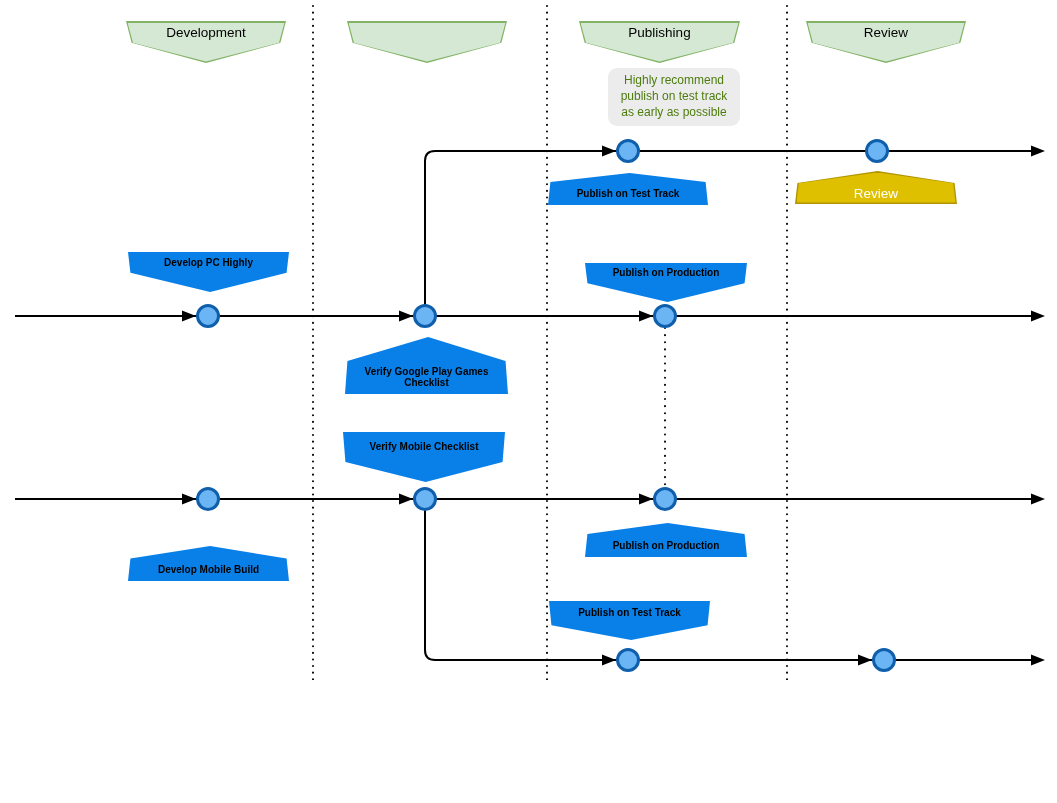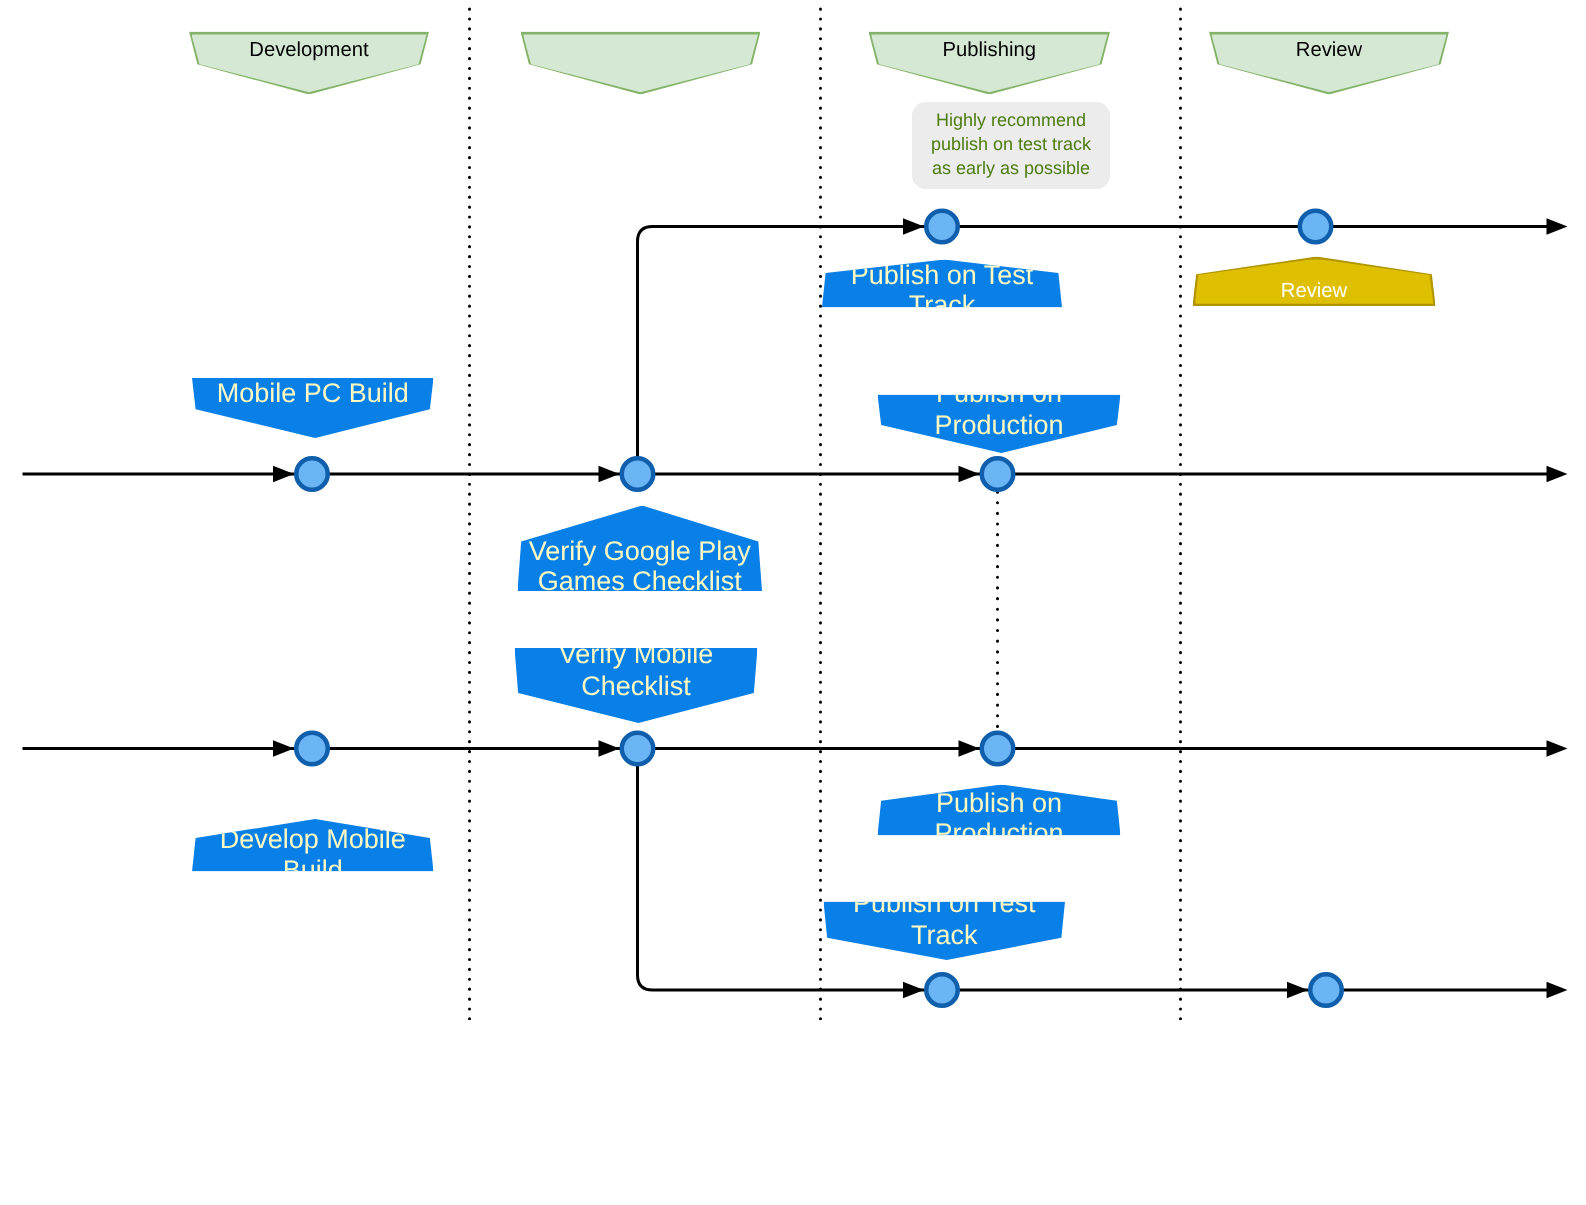--- a/index.html
+++ b/index.html
@@ -13,21 +13,21 @@
   .canvas svg{position:absolute;left:0;top:0;}
 
   
   .sep{stroke:var(--line-black,#000);stroke-width:2;stroke-dasharray:0.1 6.5;stroke-linecap:round;fill:none;}
   .tl{stroke:var(--line-black,#000);stroke-width:2;fill:none;}
   .dotln{stroke:var(--line-black,#000);stroke-width:2;stroke-dasharray:0.1 7;stroke-linecap:round;fill:none;}
   .arrow{fill:var(--line-black,#000);stroke:none;}
   .node{fill:var(--node-fill,#6cb5f5);stroke:var(--node-stroke,#0f5fad);stroke-width:3;}
 
   
-  .b{position:absolute;background:var(--banner-blue,#0980e8);color:#fef9c3;font-size:18px;}
+  .b{position:absolute;background:var(--banner-blue,#0980e8);color:#000000;font-size:10px;font-weight:bold;}
   .b.down{clip-path:polygon(0 0,100% 0,98.5% var(--c,55%),51% 100%,1.5% var(--c,55%));}
   .b.up{clip-path:polygon(51% 0,98.5% var(--c,32%),100% 100%,0 100%,1.5% var(--c,32%));}
   .b .lbl{position:absolute;left:0;right:0;display:flex;align-items:center;justify-content:center;text-align:center;line-height:1.15;}
   .b.down .lbl{top:0;height:var(--c,55%);}
   .b.up .lbl{top:var(--c,32%);bottom:0;}
 
   
   .layer{position:absolute;}
   .layer .o{position:absolute;inset:0;background:var(--sc);clip-path:var(--cp);}
   .layer .i{position:absolute;inset:1.5px;background:var(--fc);clip-path:var(--cp);}
@@ -107,21 +107,21 @@
     <div class="o"></div>
     <div class="i"></div>
     <span class="lbl">Review</span>
   </div>
 
   <div class="b up" style="left:548px;top:173px;width:160px;height:32px;--c:28%;">
     <span class="lbl">Publish on Test Track</span>
   </div>
 
   <div class="b down" style="left:128px;top:252px;width:161px;height:40px;--c:52%;">
-    <span class="lbl">Mobile PC Build</span>
+    <span class="lbl">Develop PC Highly</span>
   </div>
 
   <div class="b down" style="left:585px;top:263px;width:162px;height:39px;--c:52%;">
     <span class="lbl">Publish on Production</span>
   </div>
 
   <div class="b down" style="left:343px;top:432px;width:162px;height:50px;--c:60%;">
     <span class="lbl">Verify Mobile Checklist</span>
   </div>
 

